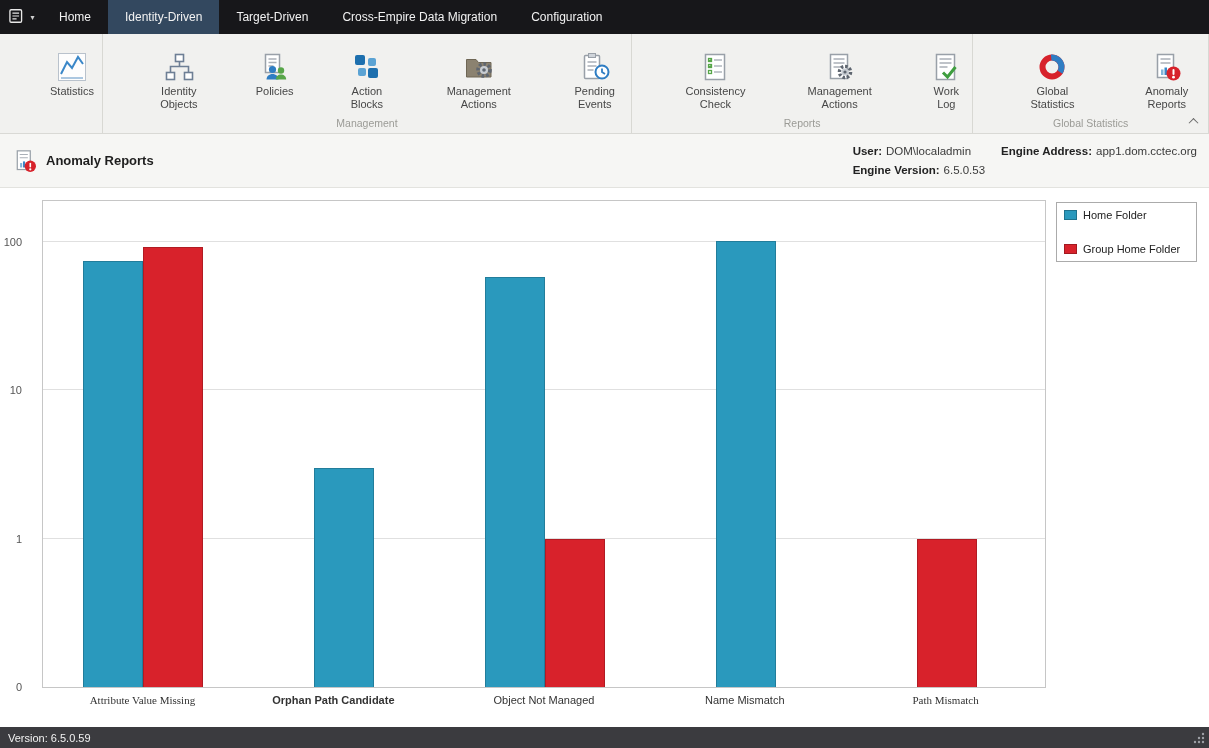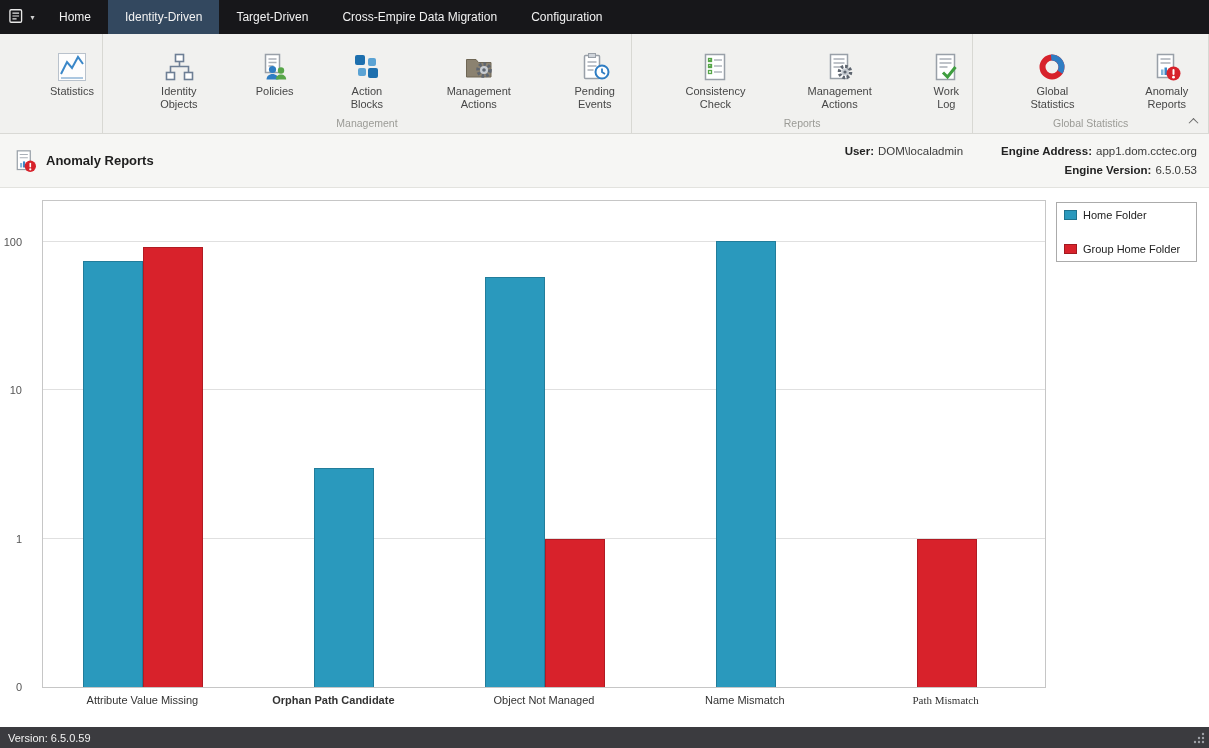--- a/index.html
+++ b/index.html
@@ -25,21 +25,21 @@
   .rlabel { white-space:pre-line; }
   .rcaption { margin-top:auto; font-size:10.5px; color:#9b9b96; text-align:center; padding:2px 0 4px; min-height:17px; }
   .ribbon-collapse { position:absolute; right:9px; bottom:6px; width:14px; height:12px; display:flex; align-items:center; justify-content:center; cursor:default; }
   .chev { width:7px; height:7px; border-left:1.6px solid #6a6a6a; border-top:1.6px solid #6a6a6a; transform:rotate(45deg) translate(1px,1px); display:inline-block; }
 
   
   .header { flex:0 0 54px; background:#f6f6f4; border-bottom:1px solid #e3e3df; display:flex; align-items:center; padding:0 12px; }
   .header-title { display:flex; align-items:center; gap:8px; font-weight:bold; font-size:13px; color:#1e1e1e; }
   .title-icon svg { width:26px; height:26px; display:block; }
   .header-info { margin-left:auto; display:flex; flex-direction:column; gap:7px; font-size:11.5px; color:#333; }
-  .info-row { display:flex; gap:38px; justify-content:flex-end; }
+  .info-row { display:flex; gap:30px; justify-content:flex-start; }
   .info-label { font-weight:bold; color:#222; }
   .info-value { color:#3a3a3a; margin-left:4px; }
 
   
   .main { flex:1 1 auto; position:relative; background:#fff; }
   .plot { position:absolute; left:42px; top:12px; width:1004px; height:488px; border:1px solid #c6c6c6; background:#fff; }
   .gridline { position:absolute; left:0; right:0; height:1px; background:#e0e0e0; }
   .ytick { position:absolute; left:0; width:22px; text-align:right; font-size:11px; color:#555; }
   .cat-cell { position:absolute; bottom:0; height:100%; display:flex; align-items:flex-end; justify-content:center; }
   .bar { width:60px; border:1px solid rgba(0,0,0,0.18); border-bottom:none; }
@@ -289,21 +289,21 @@
         </div>
         <div class="legend-item">
           <span class="legend-swatch" style="background: rgb(216, 34, 43);"></span>
           <span class="legend-label">Group Home Folder</span>
         </div>
       </div>
   <div class="ytick" style="top: 493px;">0</div>
       <div class="ytick" style="top: 344.7px;">1</div>
       <div class="ytick" style="top: 196.3px;">10</div>
       <div class="ytick" style="top: 48px;">100</div>
-      <div class="cat-label" style="left: 42px; width: 200.8px;">Attribute Value Missing</div>
+      <div class="cat-label" style="left: 42px; width: 200.8px; font-family: Liberation Serif, serif;">Attribute Value Missing</div>
       <div class="cat-label" style="left: 233px; width: 200.8px; font-weight: bold;">Orphan Path Candidate</div>
       <div class="cat-label" style="left: 443.6px; width: 200.8px;">Object Not Managed</div>
       <div class="cat-label" style="left: 644.4px; width: 200.8px;">Name Mismatch</div>
       <div class="cat-label" style="left: 845.2px; width: 200.8px; font-family: Liberation Serif, serif;">Path Mismatch</div>
     </div>
 
   <div class="statusbar">
     <span>Version: 6.5.0.59</span>
     <span class="grip">
       <svg width="14" height="14" viewBox="0 0 14 14">

